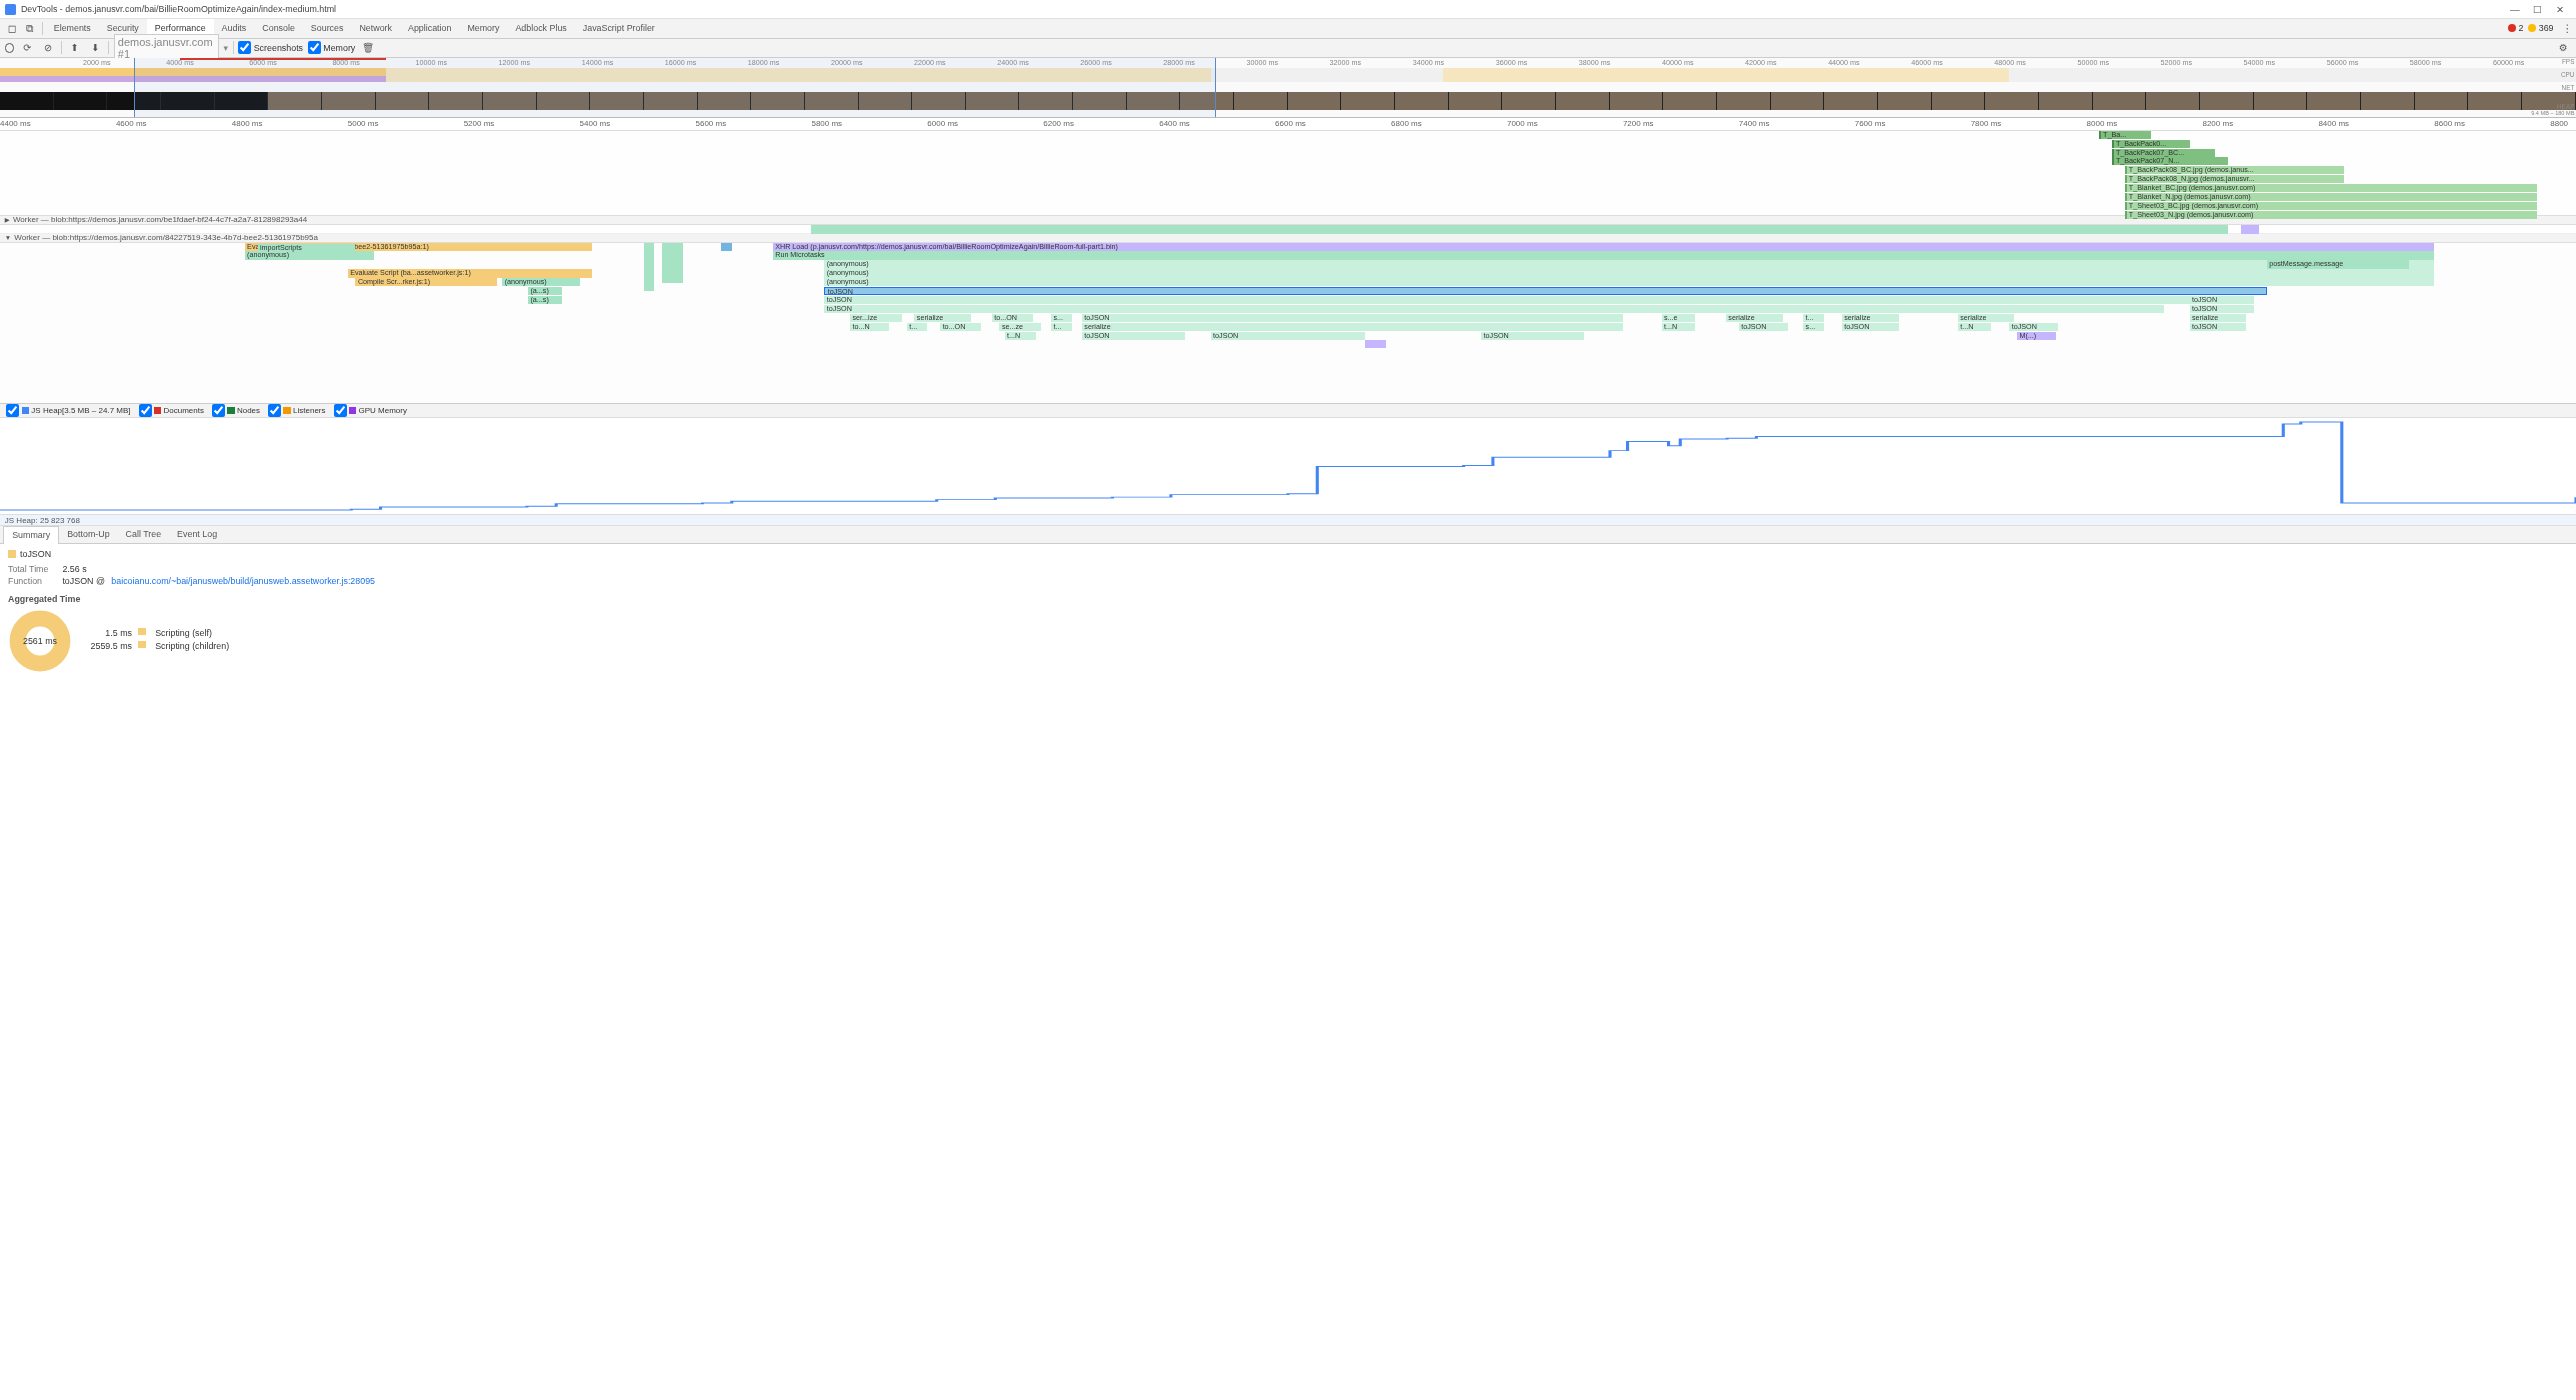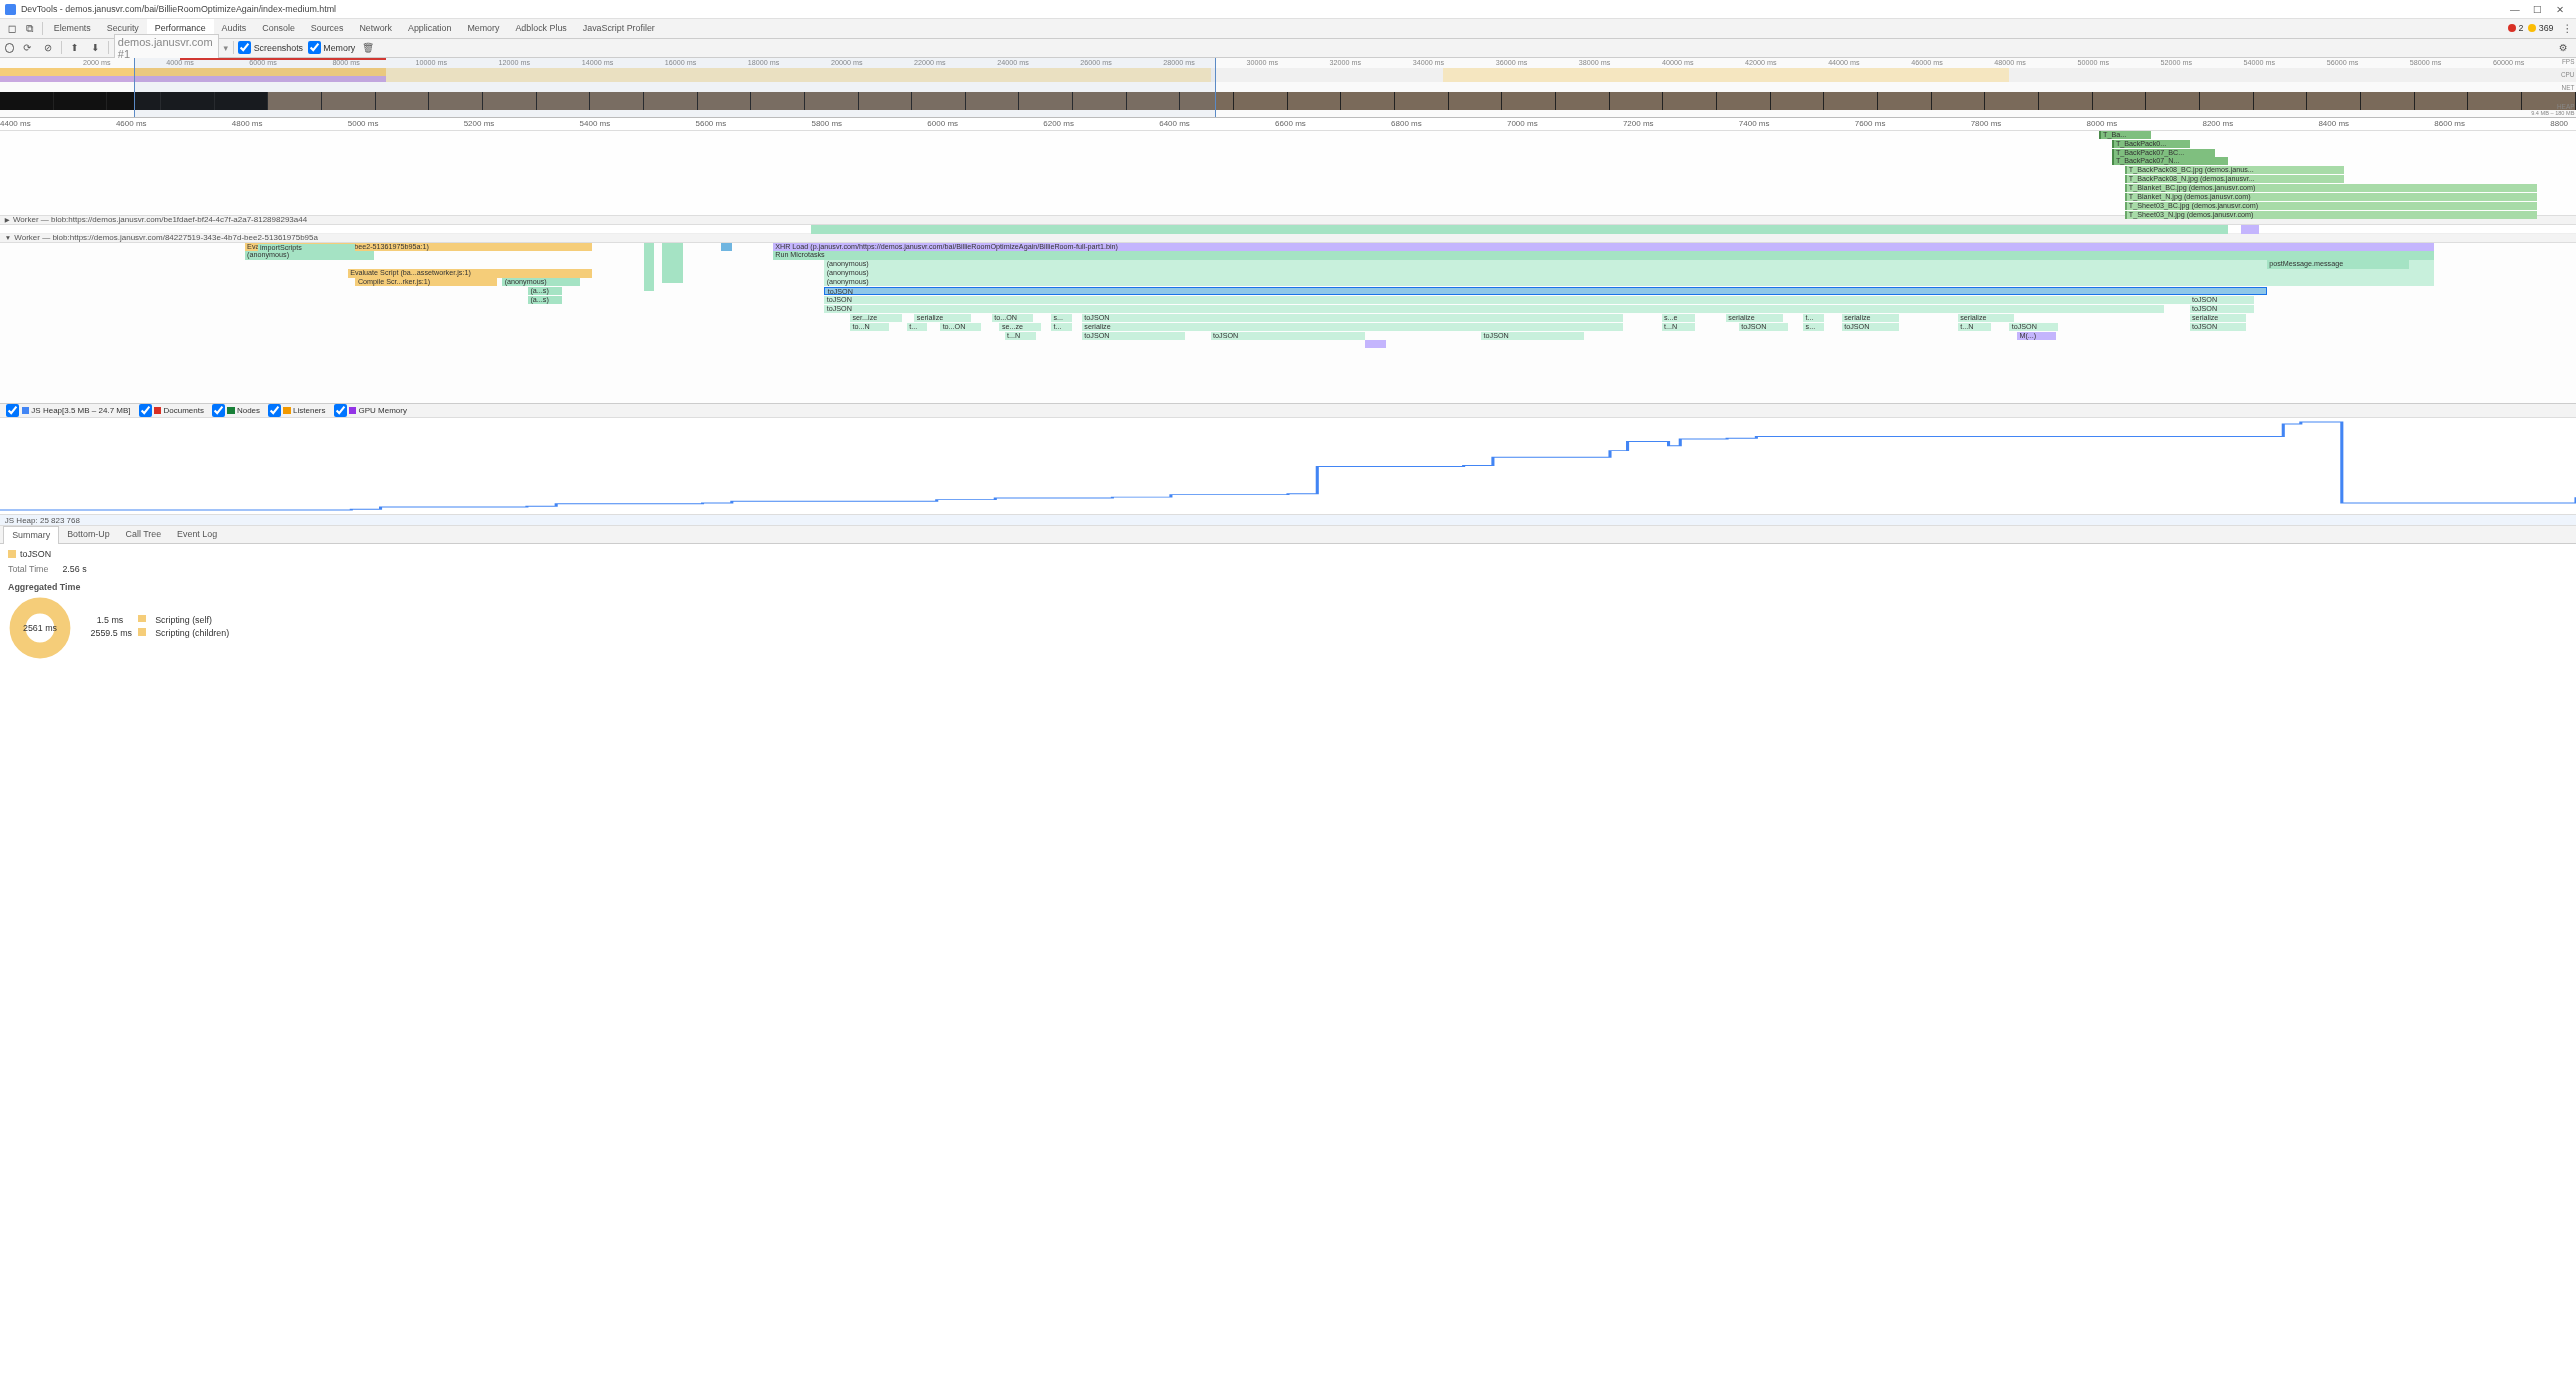--- a/index.html
+++ b/index.html
@@ -411,31 +411,36 @@
 
 <div class="summary">
   <div class="fn-hdr">
     <span class="sq"></span>
     <span>toJSON</span>
   </div>
   <div class="row">
     <span class="lbl">Total Time</span>
     <span>2.56 s</span>
   </div>
+  <div class="row">
+    <span class="lbl">Function</span>
+    <span>toJSON @ </span>
+      <a href="#">baicoianu.com/~bai/janusweb/build/janusweb.assetworker.js:28095</a>
+  </div>
   <div class="agg-title">Aggregated Time</div>
   <div class="donut-wrap">
     <div class="donut">
       <svg viewBox="0 0 40 40">
         <circle cx="20" cy="20" r="14" fill="none" stroke="#f5cd79" stroke-width="10"></circle>
       </svg>
       <div class="ctr">2561 ms</div>
     </div>
     <div class="agg-rows">
       <div class="row">
-        <span style="width:44px;text-align:center">1.5 ms</span>
+        <span style="width:44px;text-align:right">1.5 ms</span>
         <span class="sq"></span>
           <span>Scripting (self)</span>
       </div>
       <div class="row">
         <span style="width:44px;text-align:right">2559.5 ms</span>
         <span class="sq"></span>
           <span>Scripting (children)</span>
       </div>
     </div>
   </div>

